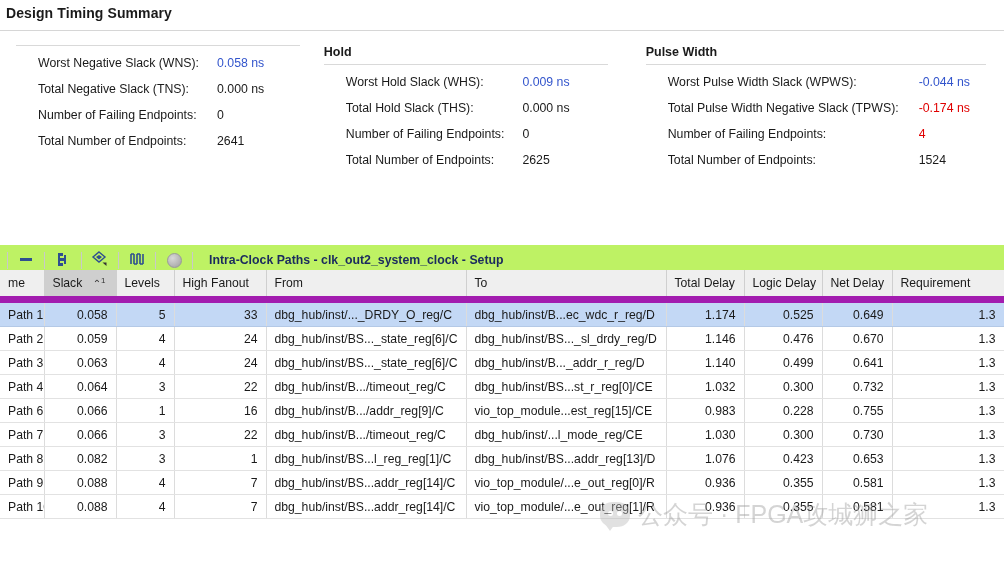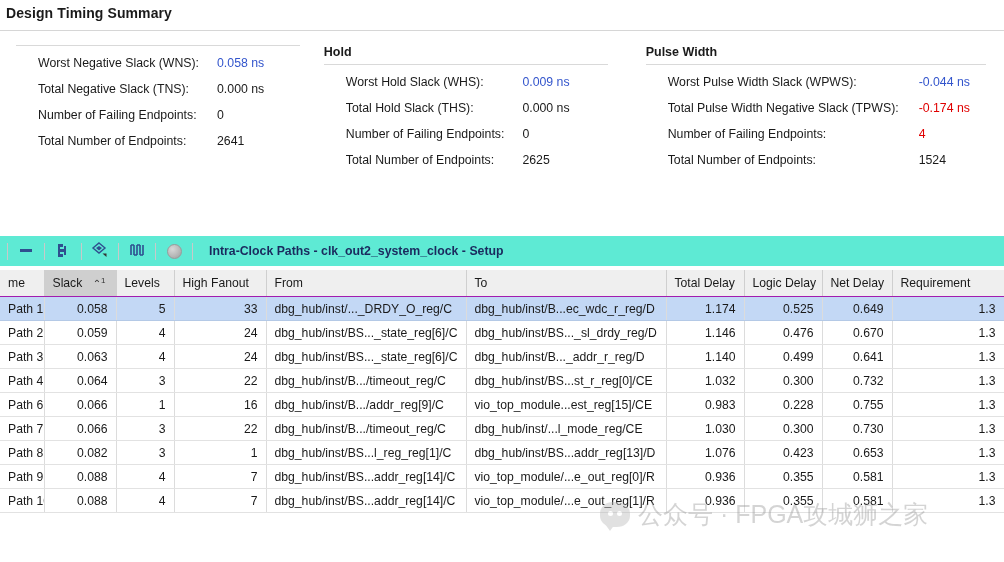--- a/index.html
+++ b/index.html
@@ -69,25 +69,25 @@
   .v-blue { color: #3355cc; }
   .v-red  { color: #e00000; }
 
   .sum-col.setup .sum-table td.sum-val { padding-left: 8px !important; }
   .sum-col.hold  .sum-table td.sum-val { padding-left: 8px !important; }
   .sum-col.pulse .sum-table td.sum-val { padding-left: 10px !important; }
 
   
   .toolbar {
     position: absolute;
-    left: 0; top: 236px;
+    left: 0; top: 245px;
     width: 1004px; height: 30px;
     display: flex;
     align-items: center;
-    background: #5eead4;
+    background: #bef264;
   }
   .tb-sep {
     width: 1px; height: 17px;
     background: #c9c9c9;
     margin: 0 7px;
   }
   .tb-btn {
     width: 22px; height: 22px;
     display: flex; align-items: center; justify-content: center;
   }
@@ -113,21 +113,21 @@
   }
   table.paths {
     border-collapse: collapse;
     width: 1004px;
     table-layout: fixed;
     font-size: 12.2px;
   }
   table.paths thead th {
     background: #efefef;
     border-right: 1px solid #cfcfcf;
-    border-bottom: 1px solid #a21caf;
+    border-bottom: 7px solid #a21caf;
     font-weight: normal;
     font-size: 12.2px;
     color: #1a1a1a;
     height: 26px;
     padding: 0 8px;
     text-align: left;
     white-space: nowrap;
     position: relative;
   }
   table.paths thead th.sorted {

